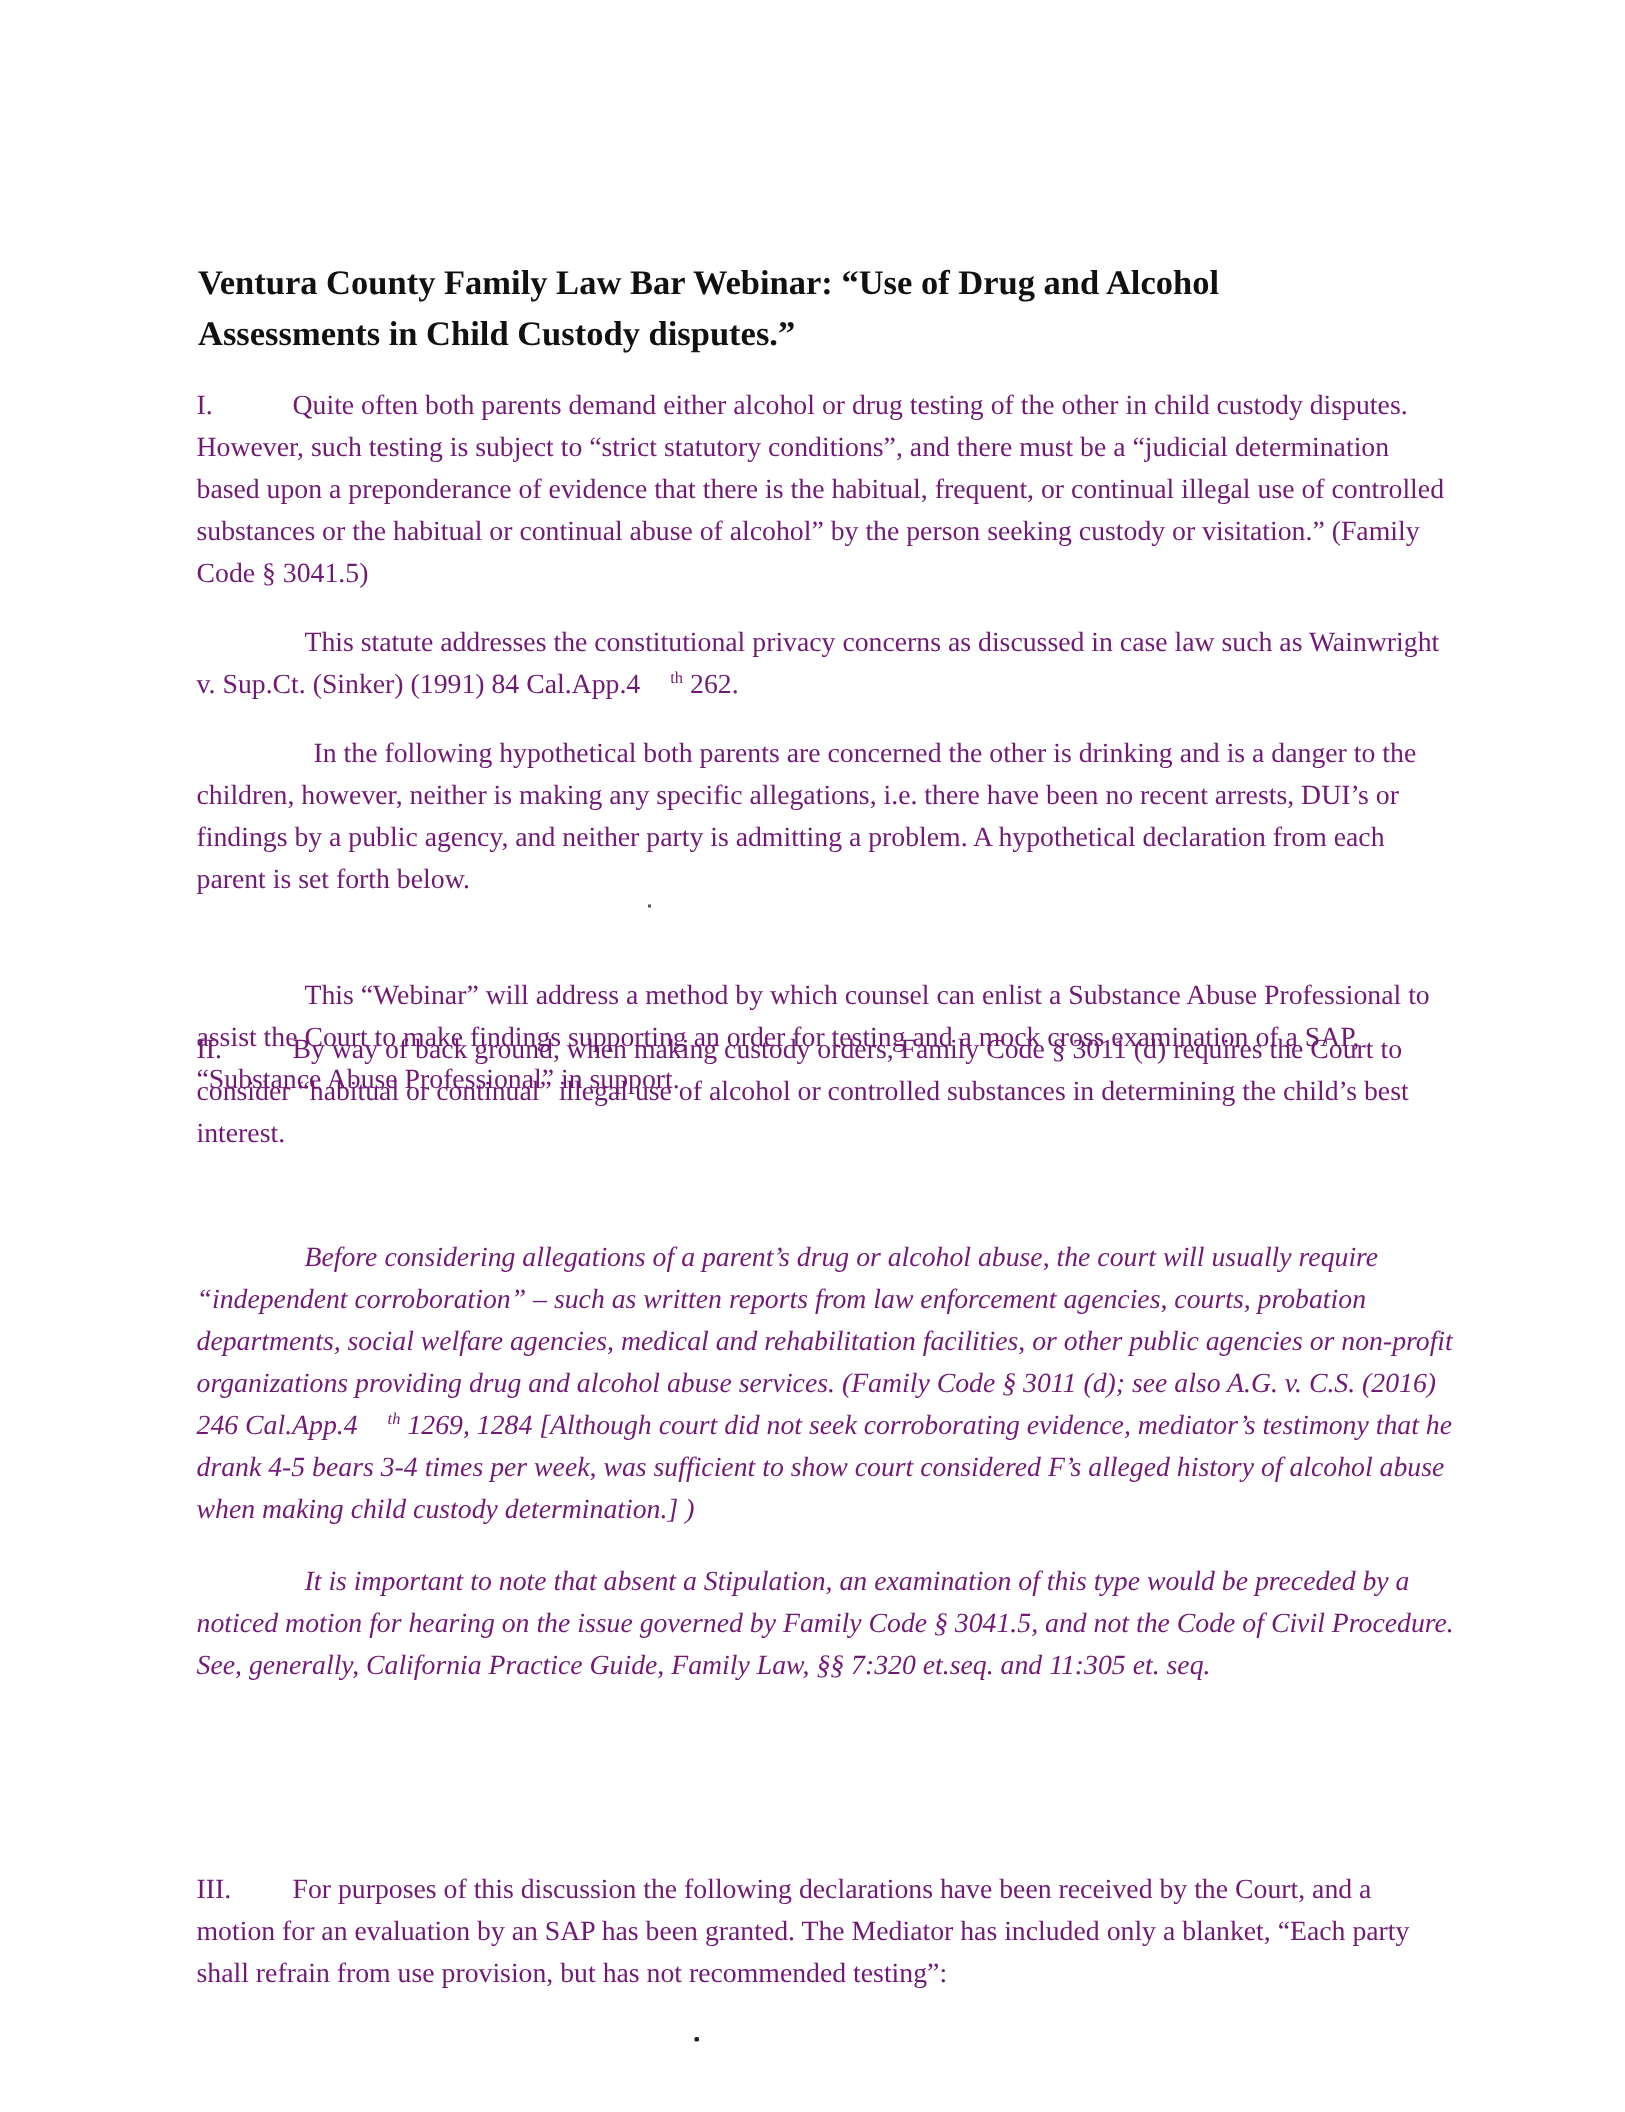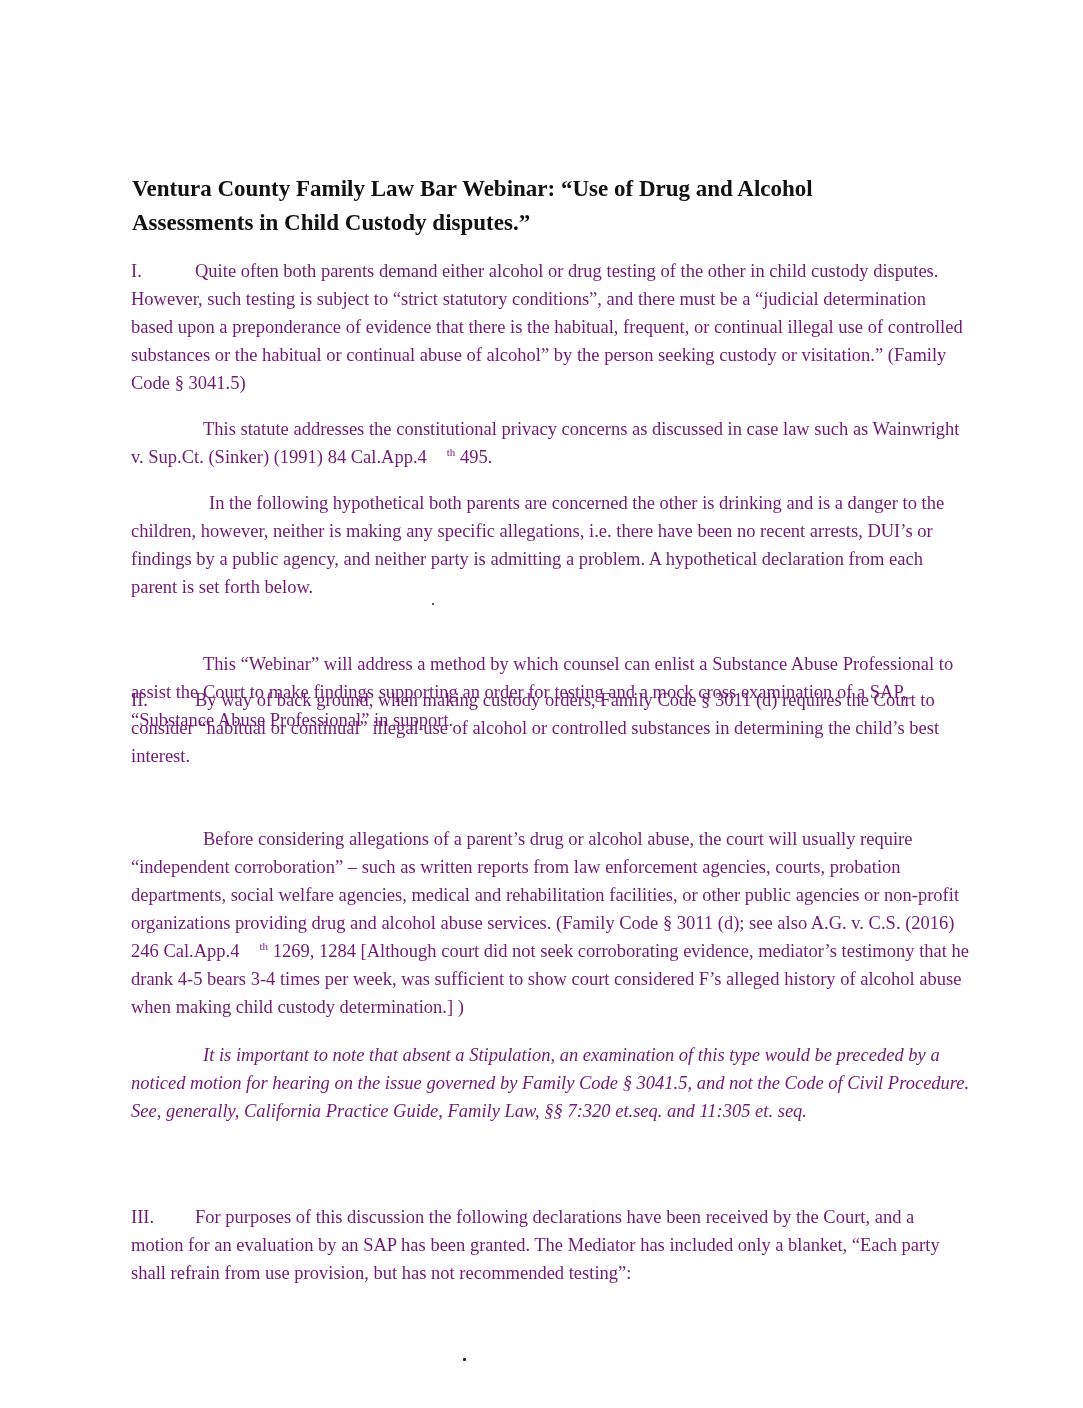--- a/index.html
+++ b/index.html
@@ -34,42 +34,42 @@
 
 <div class="page">
 
   <div class="title">Ventura County Family Law Bar Webinar: “Use of Drug and Alcohol Assessments in Child Custody disputes.”</div>
 
   <div class="block" style="top:219px;">
     <span class="num">I.</span><span>Quite often both parents demand either alcohol or drug testing of the other in child custody disputes.  However, such testing is subject to “strict statutory conditions”, and there must be a “judicial determination based upon a preponderance of evidence that there is the habitual, frequent, or continual illegal use of controlled substances or the habitual or continual abuse of alcohol” by the person seeking custody or visitation.”  (Family Code § 3041.5)</span>
   </div>
 
   <div class="block" style="top:377px;">
-    <span class="indent"></span><span>This statute addresses the constitutional privacy concerns as discussed in case law such as Wainwright v. Sup.Ct. (Sinker) (1991) 84 Cal.App.4</span><sup>th</sup><span> 495.</span>
+    <span class="indent"></span><span>This statute addresses the constitutional privacy concerns as discussed in case law such as Wainwright v. Sup.Ct. (Sinker) (1991) 84 Cal.App.4</span><sup>th</sup><span> 262.</span>
   </div>
 
   <div class="block" style="top:451px;">
     <span class="indent" style="width:78px;"></span><span>In the following hypothetical both parents are concerned the other is drinking and is a danger to the children, however, neither is making any specific allegations, i.e. there have been no recent arrests,  DUI’s or findings by a public agency, and neither party is admitting a problem. A hypothetical declaration from each parent is set forth below.</span>
   </div>
 
   <div class="block" style="top:612px;">
     <span class="indent"></span><span>This “Webinar” will address a method by which counsel can enlist a Substance Abuse Professional to assist the Court to make findings supporting an order for testing and a mock cross examination of a SAP, “Substance Abuse Professional” in support.</span>
   </div>
 
   <div class="block" style="top:648px;">
     <span class="num">II.</span><span>By way of back ground, when making custody orders, Family Code § 3011 (d) requires the Court to consider “habitual or continual” illegal use of alcohol or controlled substances in determining the child’s best interest.</span>
   </div>
 
-  <div class="block" style="top:787px;">
+  <div class="block" style="top:787px;font-style:italic;">
     <span class="indent"></span><span>Before considering allegations of a parent’s drug or alcohol abuse, the court will usually require “independent corroboration” – such as written reports from law enforcement agencies, courts, probation departments, social welfare agencies, medical and rehabilitation facilities, or other public agencies or non-profit organizations providing drug and alcohol abuse services. (Family Code § 3011 (d); see also A.G. v. C.S. (2016) 246 Cal.App.4</span><sup>th</sup><span> 1269, 1284 [Although court did not seek corroborating evidence, mediator’s testimony that he drank 4-5 bears 3-4 times per week, was sufficient to show court considered F’s alleged history of alcohol abuse when making child custody determination.] )</span>
   </div>
 
   <div class="block" style="top:1003px;font-style:italic;">
     <span class="indent"></span><span>It is important to note that absent a Stipulation, an examination of this type would be preceded by a noticed motion for hearing on the issue governed by Family Code § 3041.5, and not the Code of Civil Procedure.  See, generally, California Practice Guide, Family Law, §§ 7:320 et.seq. and 11:305 et. seq.</span>
   </div>
 
-  <div class="block" style="top:1165px;">
+  <div class="block" style="top:1208px;">
     <span class="num">III.</span><span>For purposes of this discussion the following declarations have been received by the Court, and a motion for an evaluation by an SAP has been granted. The Mediator has included only a blanket, “Each party shall refrain from use provision, but has not recommended testing”:</span>
   </div>
 
   <div class="speck"></div>
   <div class="dot"></div>
 </div>
 
 </body></html>

